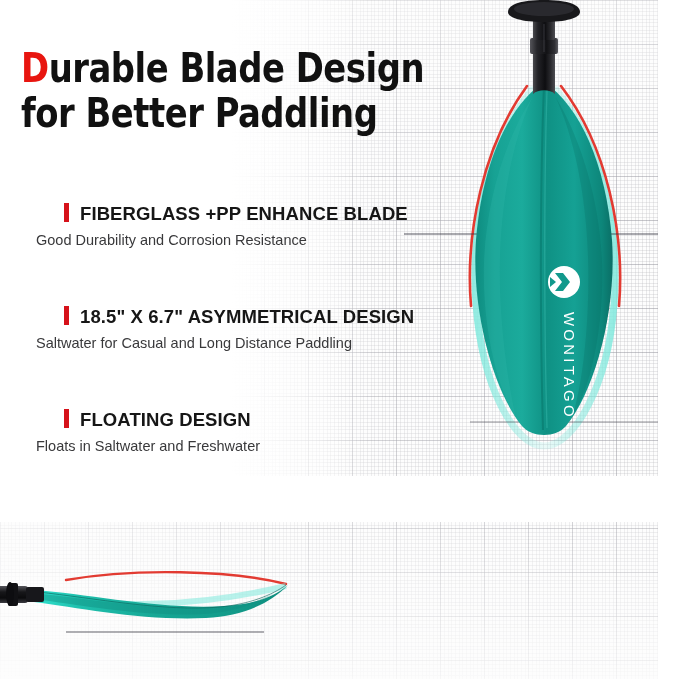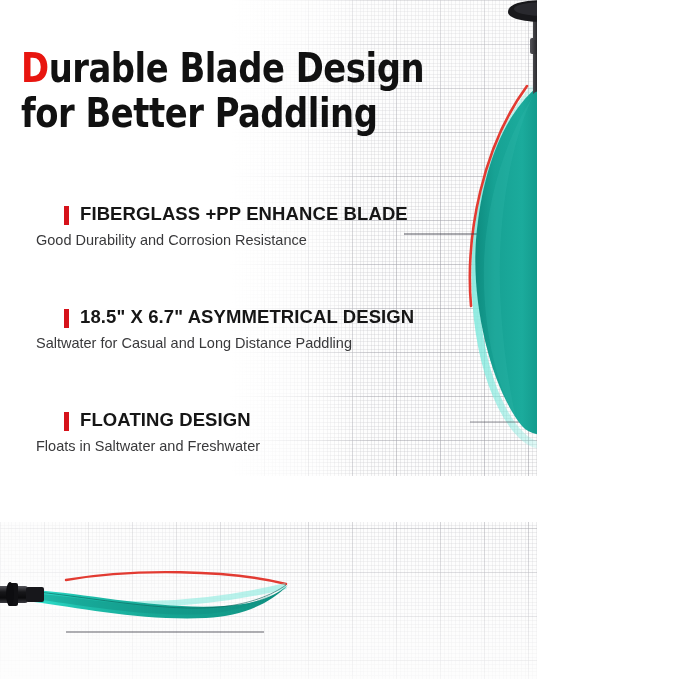--- a/index.html
+++ b/index.html
@@ -4,21 +4,21 @@
 <style>
   html,body{margin:0;padding:0;}
   body{
     width:679px;height:679px;
     background:#ffffff;
     font-family:"Liberation Sans", sans-serif;
     overflow:hidden;
   }
   #page{
     position:relative;
-    width:537px;height:679px;
+    width:658px;height:679px;
     background:#fdfdfd;
     overflow:hidden;
   }
 
   
   .grid-layer{
     position:absolute;inset:0;
     pointer-events:none;
   }
   .grid-minor{
@@ -77,21 +77,21 @@
     transform:scaleX(.94);
     transform-origin:left top;
     white-space:nowrap;
   }
   .headline .cap{color:#E8150F;}
   .headline .l2{display:block;}
 
   
   .feature{position:absolute;}
   .feature .fhead{
-    display:flex;align-items:flex-end;
+    display:flex;align-items:flex-start;
     white-space:nowrap;
     padding-left:44px;
   }
   .bar{
     width:5px;height:19px;
     background:#D6121A;
     margin-right:11px;
     flex:0 0 auto;
     border-radius:0;
   }

